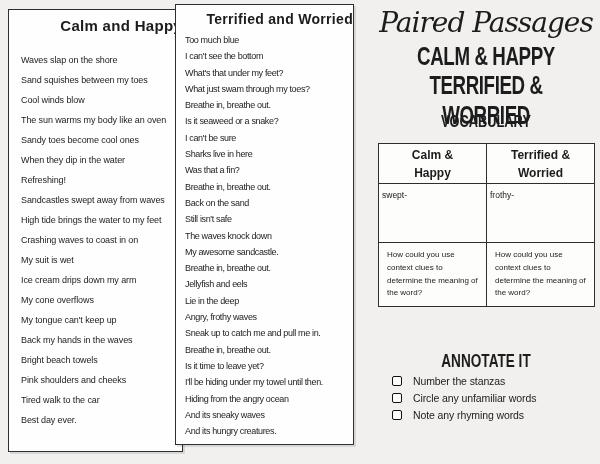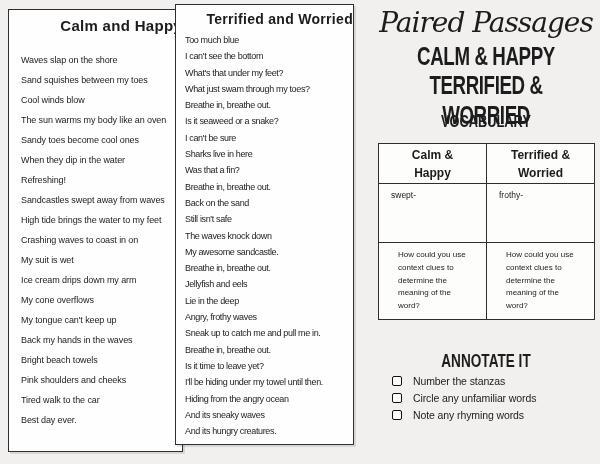--- a/index.html
+++ b/index.html
@@ -27,22 +27,22 @@
   .big-title.t2 { top:71px; }
   .cond-head { position:absolute; width:100%; text-align:center; font-weight:bold;
       transform:scale(0.8,1.05); transform-origin:center top; letter-spacing:0; }
   .vocab-head { top:112px; font-size:16px; }
   .annotate-head { top:351px; font-size:17px; }
 
   .vocab-table { position:absolute; top:143px; left:3px; width:217px; border-collapse:collapse; background:#fdfdfc; table-layout:fixed; }
   .vocab-table th, .vocab-table td { border:1px solid #2e2e2e; }
   .vocab-table th { height:40px; font-size:12px; font-weight:bold; text-align:center; vertical-align:middle; line-height:1.5; padding:0 14px; }
   .vocab-table td { vertical-align:top; text-align:left; }
-  .word-row td { height:59px; font-size:8.5px; padding:6px 12px; }
-  .q-row td { height:59px; font-size:8px; line-height:1.6; padding:6px 19px; }
+  .word-row td { height:59px; font-size:8.5px; padding:6px 3px; }
+  .q-row td { height:59px; font-size:8px; line-height:1.6; padding:6px 8px; }
 
   .check-list { position:absolute; top:372px; left:12px; }
   .check-item { display:flex; align-items:center; height:17px; }
   .cb { width:10px; height:10px; border:1.6px solid #111; border-radius:2px; margin:0 11px 0 5px; flex:0 0 auto; background:#fdfdfc; }
   .check-label { font-size:10.5px; letter-spacing:-0.1px; }
 </style>
 </head>
 <body>
 
 <div class="page">

